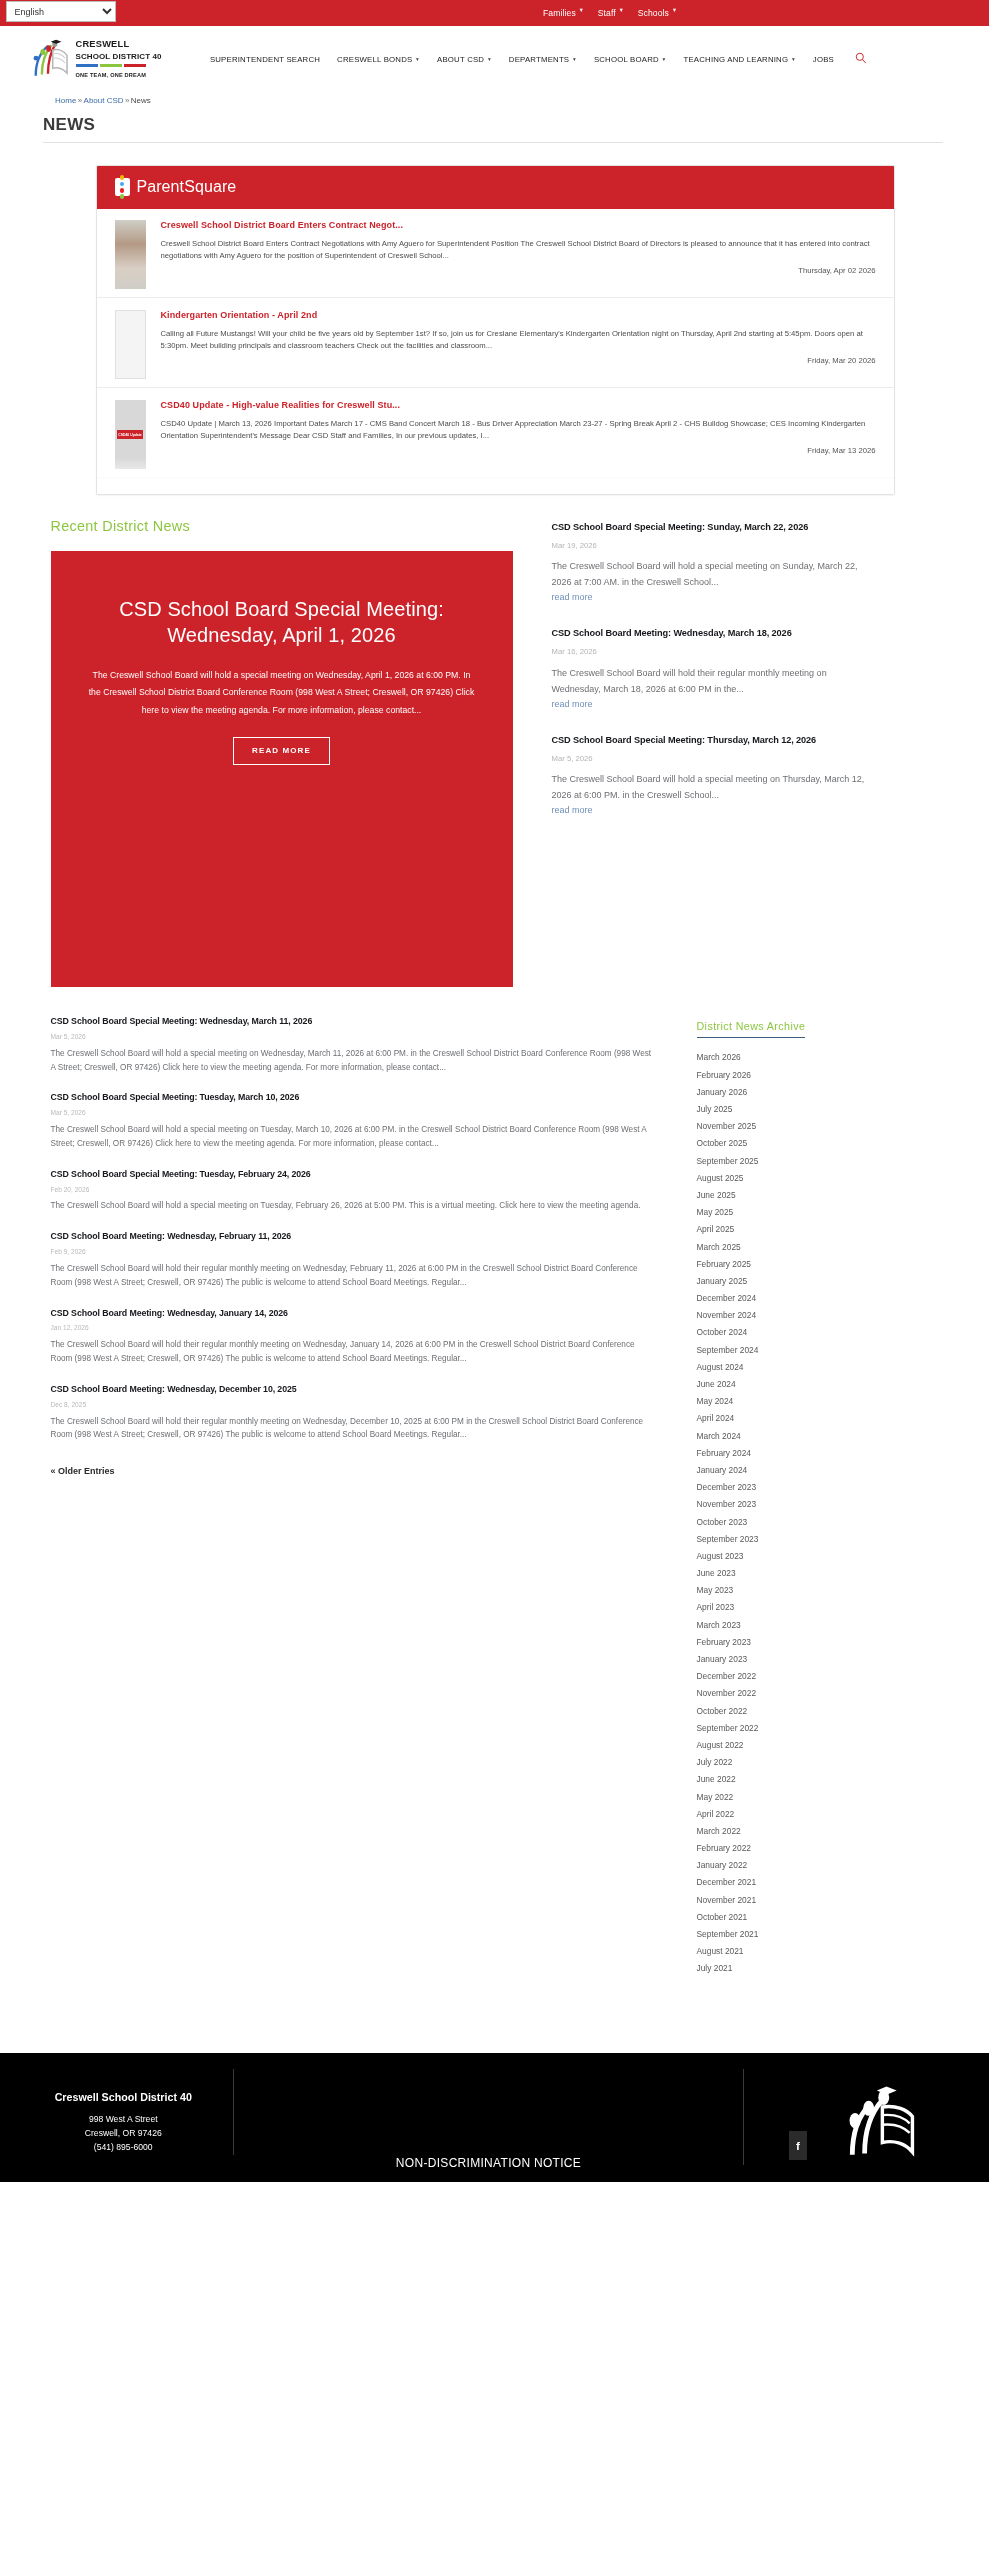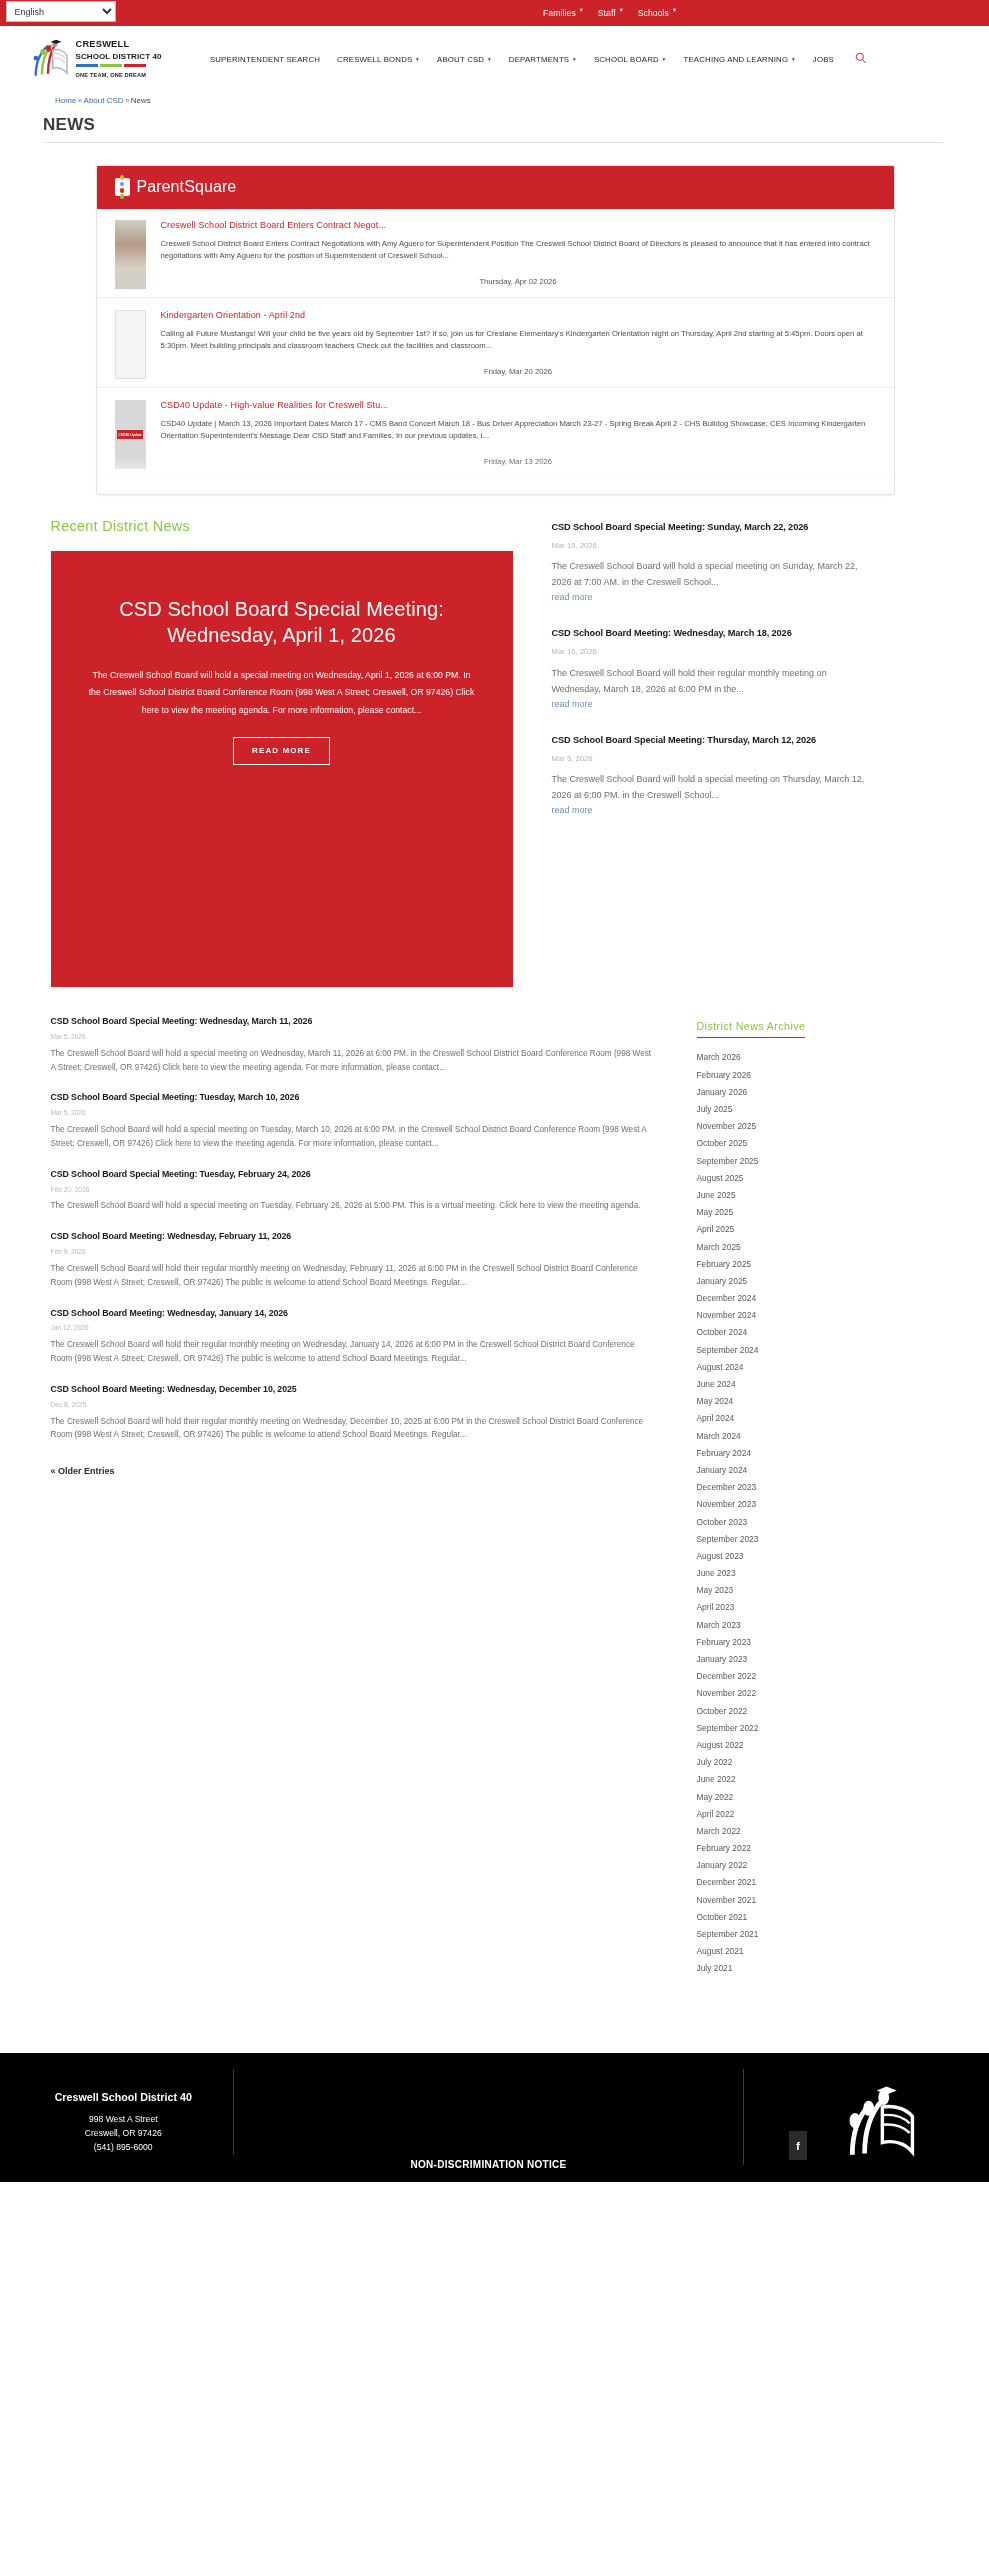--- a/index.html
+++ b/index.html
@@ -119,25 +119,25 @@
   .ps-body { position: relative; }
   .ps-item {
     display: flex; gap: 15px;
     padding: 11.7px 18px 8.2px 18px;
     border-bottom: 0.7px solid #ececec;
   }
   .ps-thumb { width: 31px; flex: 0 0 31px; }
   .ps-thumb-img { width: 31px; height: 69px; background: #d8d8d8; }
   .ps-content { flex: 1; }
   .ps-item-title {
-    color: #cc2229; font-size: 9px; font-weight: 400; letter-spacing: 0.1px;
+    color: #cc2229; font-size: 9px; font-weight: 700; letter-spacing: 0.1px;
     margin-bottom: 7.6px; cursor: pointer;
   }
   .ps-excerpt { font-size: 7.7px; color: #4c4c4c; line-height: 1.62; }
-  .ps-date { text-align: center; font-size: 7.7px; color: #555; margin-top: 14px; }
+  .ps-date { text-align: right; font-size: 7.7px; color: #555; margin-top: 3px; }
   .ps-fade {
     position:absolute; left:0; right:0; bottom:0; height: 36px;
     background: linear-gradient(to bottom, rgba(255,255,255,0), #fff 72%);
     pointer-events: none;
   }
 
   
   .rdn-wrap { width: 900px; margin: 23.4px auto 0; padding-left: 5.5px; display: flex; gap: 34px; }
   .rdn-left { width: 467px; }
   .rdn-heading {
@@ -204,21 +204,21 @@
   .footer-inner { display: flex; height: 100%; }
   .footer-addr {
     width: 234px; padding: 20.6px 27.5px 0 41px; text-align: center;
     border-right: 0.7px solid #3a3a3a; height: 86px; margin-top: 16.5px;
   }
   .footer-org { font-size: 10.7px; font-weight: 700; line-height: 1.4; margin-bottom: 8.2px; }
   .footer-line { font-size: 8.6px; line-height: 1.6; }
   .footer-mid { flex: 1; position: relative; }
   .nondiscrim {
     position: absolute; left: 50%; transform: translateX(-50%);
-    bottom: 12.4px; font-size: 10px; font-weight: 700; letter-spacing: 0.3px;
+    bottom: 12.4px; font-size: 12px; font-weight: 400; letter-spacing: 0.3px;
     cursor: pointer; white-space: nowrap;
   }
   .footer-right { width: 247px; position: relative; border-left: 0.7px solid #3a3a3a; margin: 16.5px 0; }
   .fb-btn {
     position: absolute; left: 45px; bottom: 5.5px;
     width: 18px; height: 29px; background: #2b2b2b;
     display:flex; align-items:center; justify-content:center;
     color:#fff; font-size: 11.7px; font-weight: 700; cursor: pointer;
   }
   .footer-mark { position: absolute; left: 96px; top: 4.1px; }

